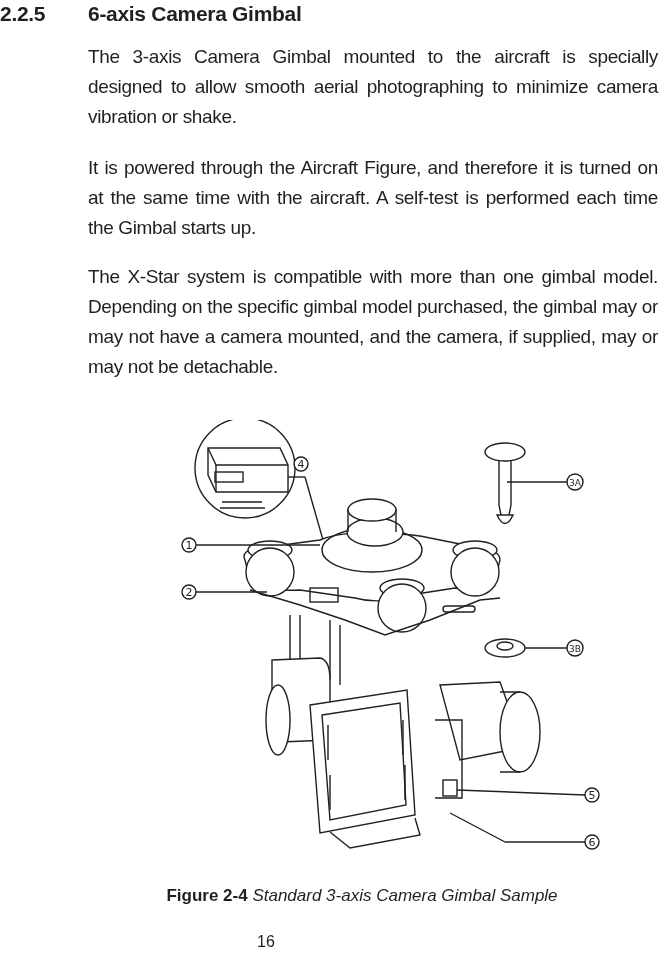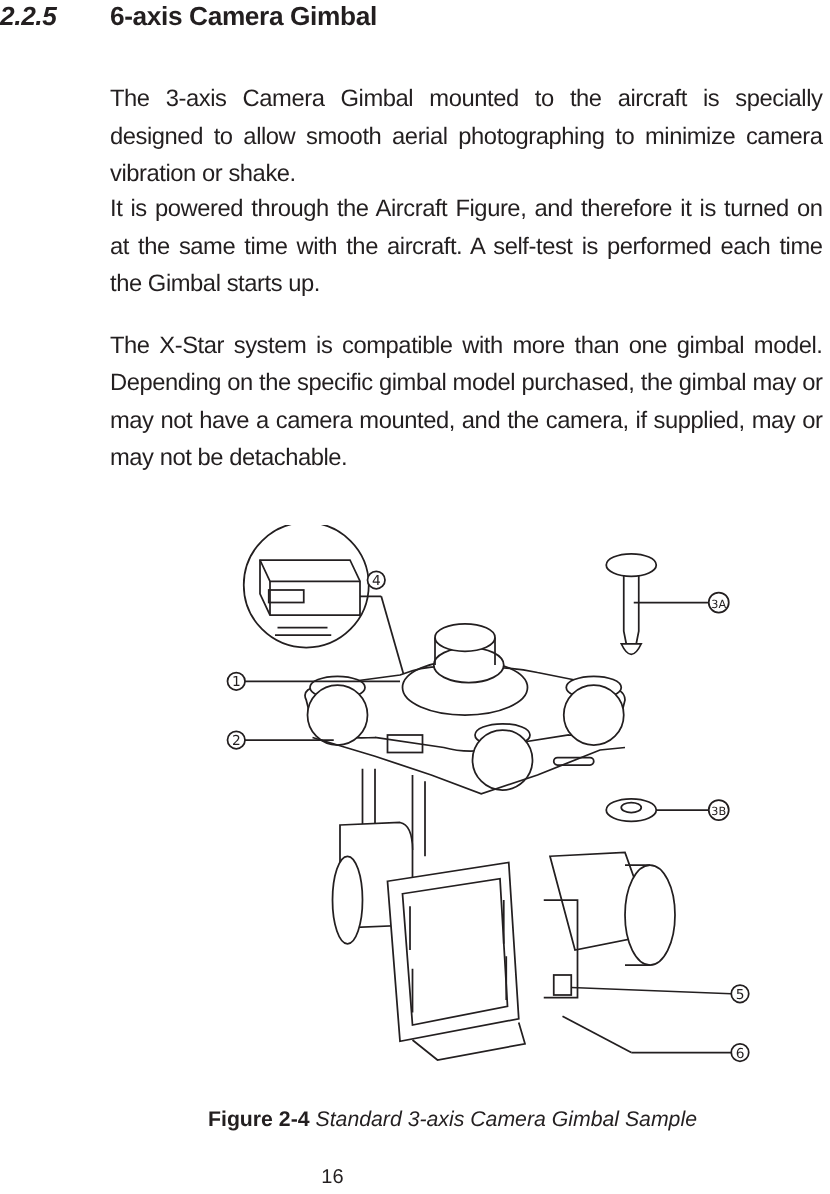--- a/index.html
+++ b/index.html
@@ -1,23 +1,23 @@
 <!DOCTYPE html>
 <html><head>
 <meta charset="utf-8">
 <style>
   html, body { margin:0; padding:0; background:#ffffff; }
   body { width:664px; height:955px; position:relative; overflow:hidden; color:#231f20;
          font-family:"Liberation Sans", sans-serif; }
   .heading { position:absolute; left:0; top:2px; font-size:21px; font-weight:bold; letter-spacing:-0.3px; }
-  .heading .num { position:absolute; left:0; top:0;font-style:italic; }
+  .heading .num { position:absolute; left:0; top:0; }
   .heading .title { position:absolute; left:88px; top:0; white-space:nowrap; }
   .para { position:absolute; left:88px; width:570px; font-size:19px; line-height:30px;
           text-align:justify; letter-spacing:-0.35px; }
-  .p1 { top:42px;margin-top:23px; }
+  .p1 { top:42px; }
   .p2 { top:153px; }
   .p3 { top:262px; }
   .figure { position:absolute; left:170px; top:420px; width:440px; height:460px; }
   .figure svg { width:100%; height:100%; }
   .caption { position:absolute; left:0; width:664px; top:886px; text-align:center; font-size:17px; padding-left:60px; box-sizing:border-box; }
   .caption .label { font-weight:bold; }
   .caption .text { font-style:italic; }
   .pagenum { position:absolute; left:0; width:532px; top:933px; text-align:center; font-size:16px; }
   .callout-text { font-family:"DejaVu Sans", sans-serif; font-size:11px; }
 </style>

